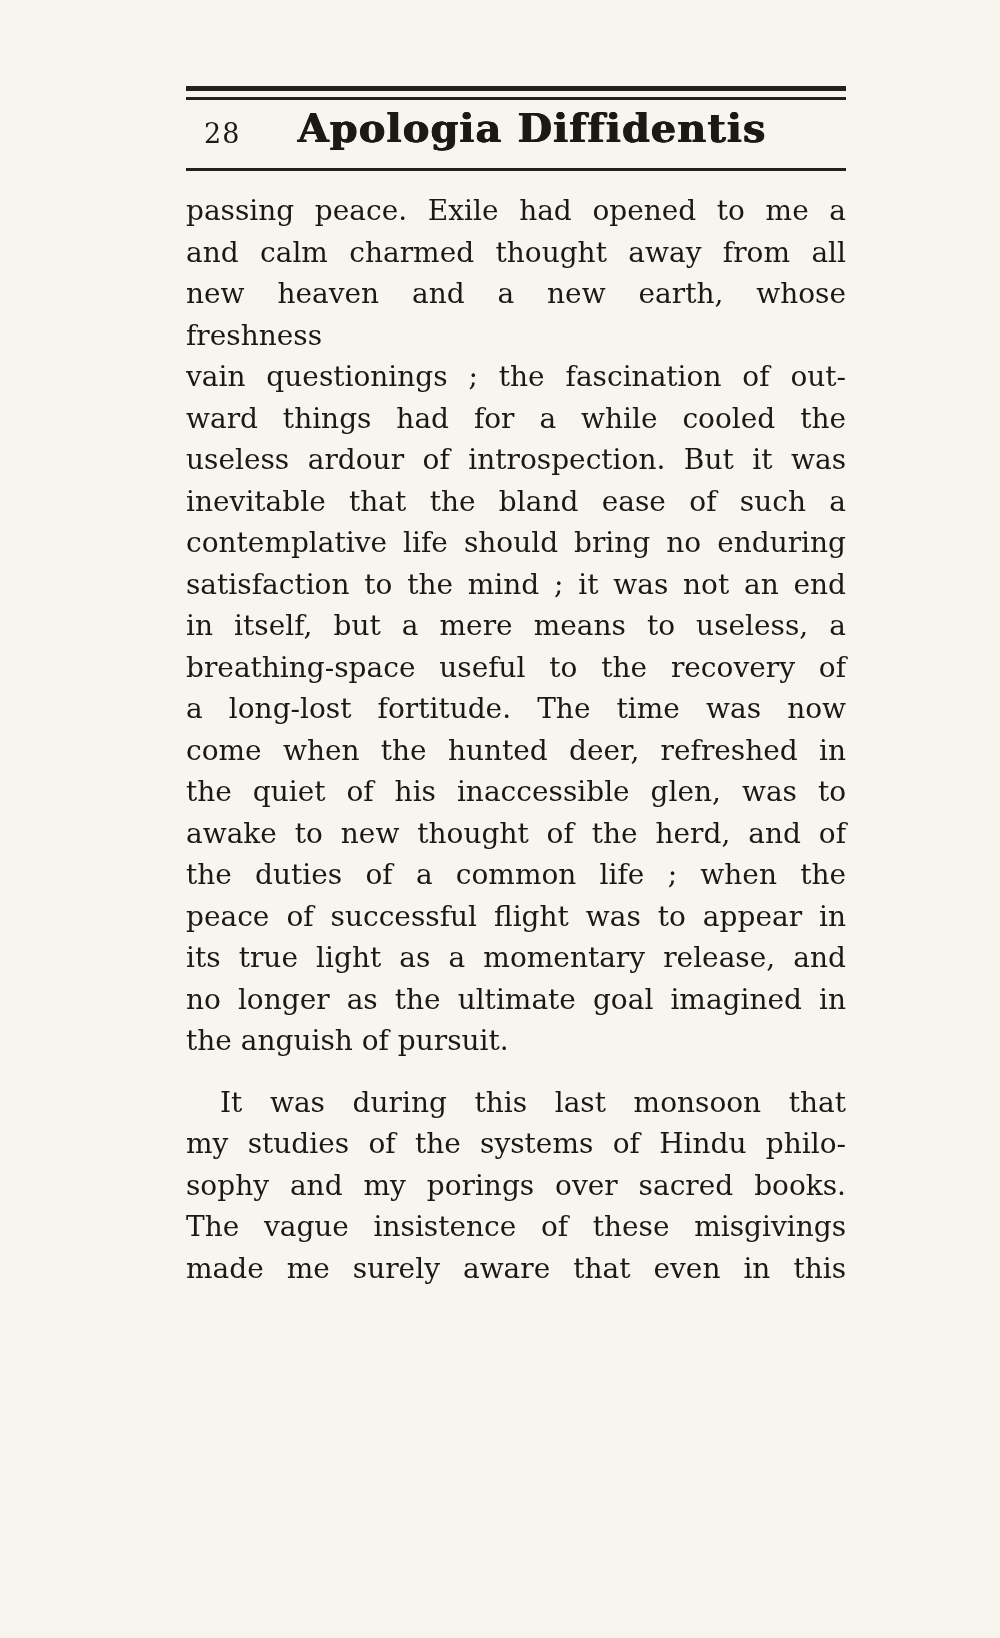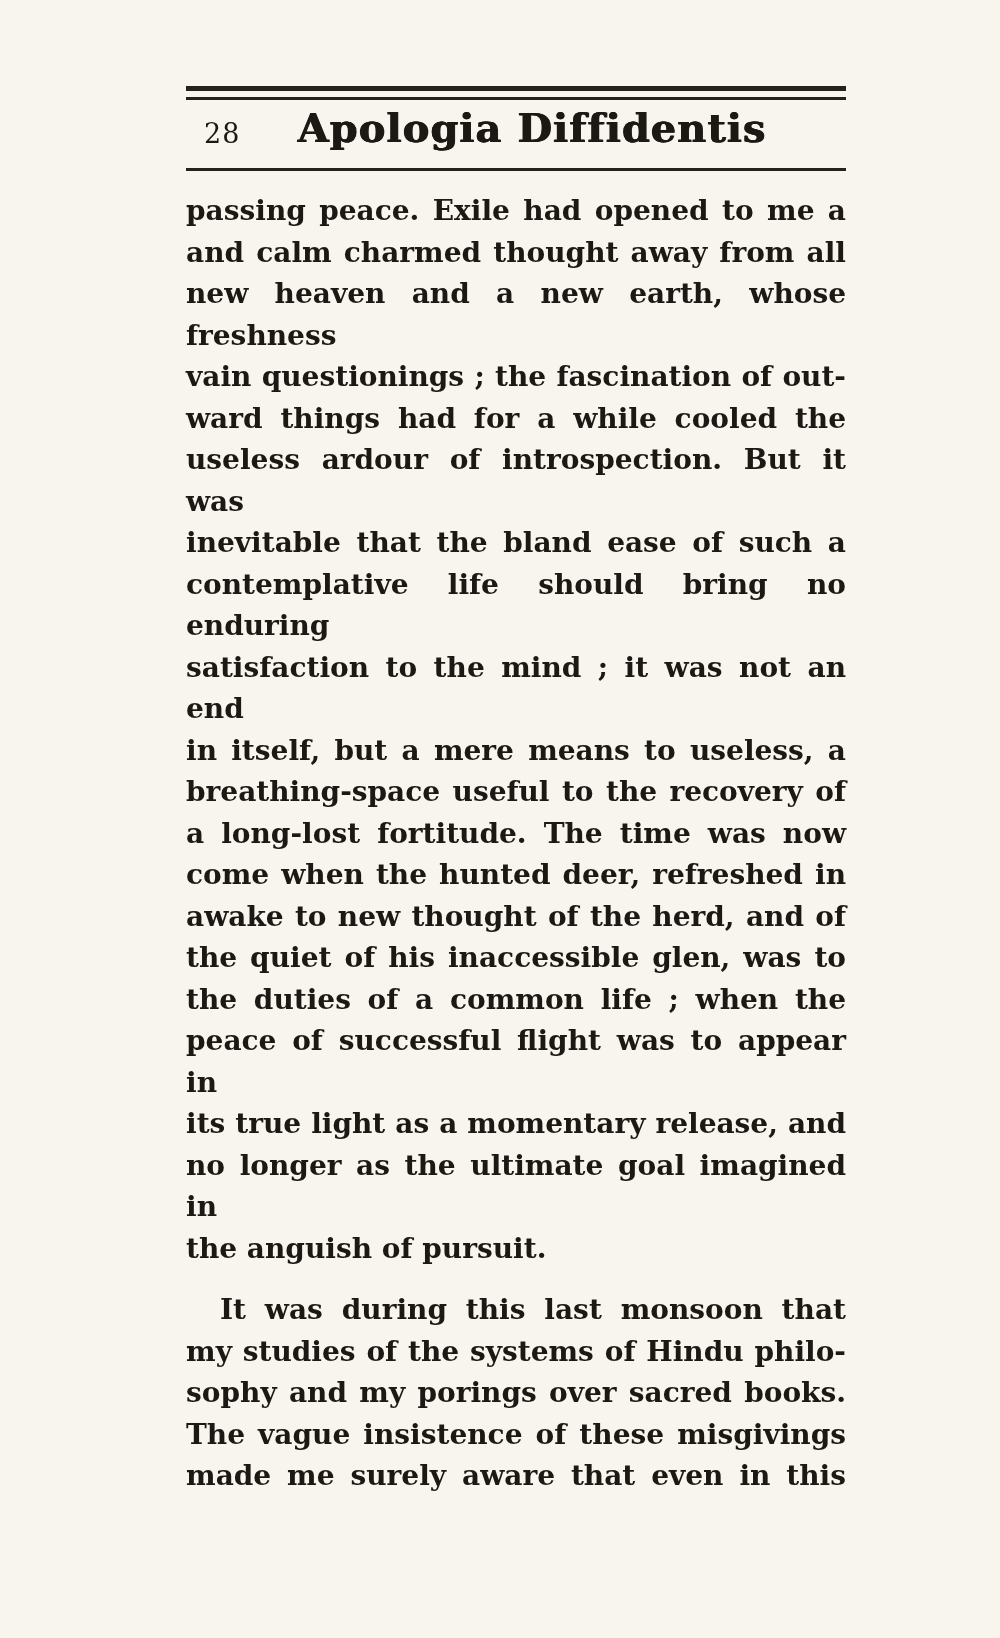--- a/index.html
+++ b/index.html
@@ -67,21 +67,20 @@
     top: 190px;
     width: 660px;
   }
   .line {
     font-size: 28px;
     line-height: 41.5px;
     text-align: justify;
     text-align-last: justify;
     white-space: normal;
     color: #1c1915;
-    font-weight: bold;
   }
   .line.par-end {
     text-align-last: left;
   }
   .line.indent {
     text-indent: 34px;
     margin-top: 20px;
   }
 </style>
 </head>
@@ -105,22 +104,22 @@
       <div class="line">vain questionings ;  the fascination of out-</div>
       <div class="line">ward things had for a while cooled the</div>
       <div class="line">useless ardour of introspection.  But it was</div>
       <div class="line">inevitable that the bland ease of such a</div>
       <div class="line">contemplative life should bring no enduring</div>
       <div class="line">satisfaction to the mind ;  it was not an end</div>
       <div class="line">in itself, but a mere means to useless, a</div>
       <div class="line">breathing-space useful to the recovery of</div>
       <div class="line">a long-lost fortitude.  The time was now</div>
       <div class="line">come when the hunted deer, refreshed in</div>
+      <div class="line">the quiet of his inaccessible glen, was to</div>
       <div class="line">awake to new thought of the herd, and of</div>
-      <div class="line">the quiet of his inaccessible glen, was to</div>
       <div class="line">the duties of a common life ;  when the</div>
       <div class="line">peace of successful flight was to appear in</div>
       <div class="line">its true light as a momentary release, and</div>
       <div class="line">no longer as the ultimate goal imagined in</div>
       <div class="line par-end">the anguish of pursuit.</div>
       <div class="line indent">It was during this last monsoon that</div>
       <div class="line">my studies of the systems of Hindu philo-</div>
       <div class="line">sophy and my porings over sacred books.</div>
       <div class="line">The vague insistence of these misgivings</div>
       <div class="line">made me surely aware that even in this</div>

